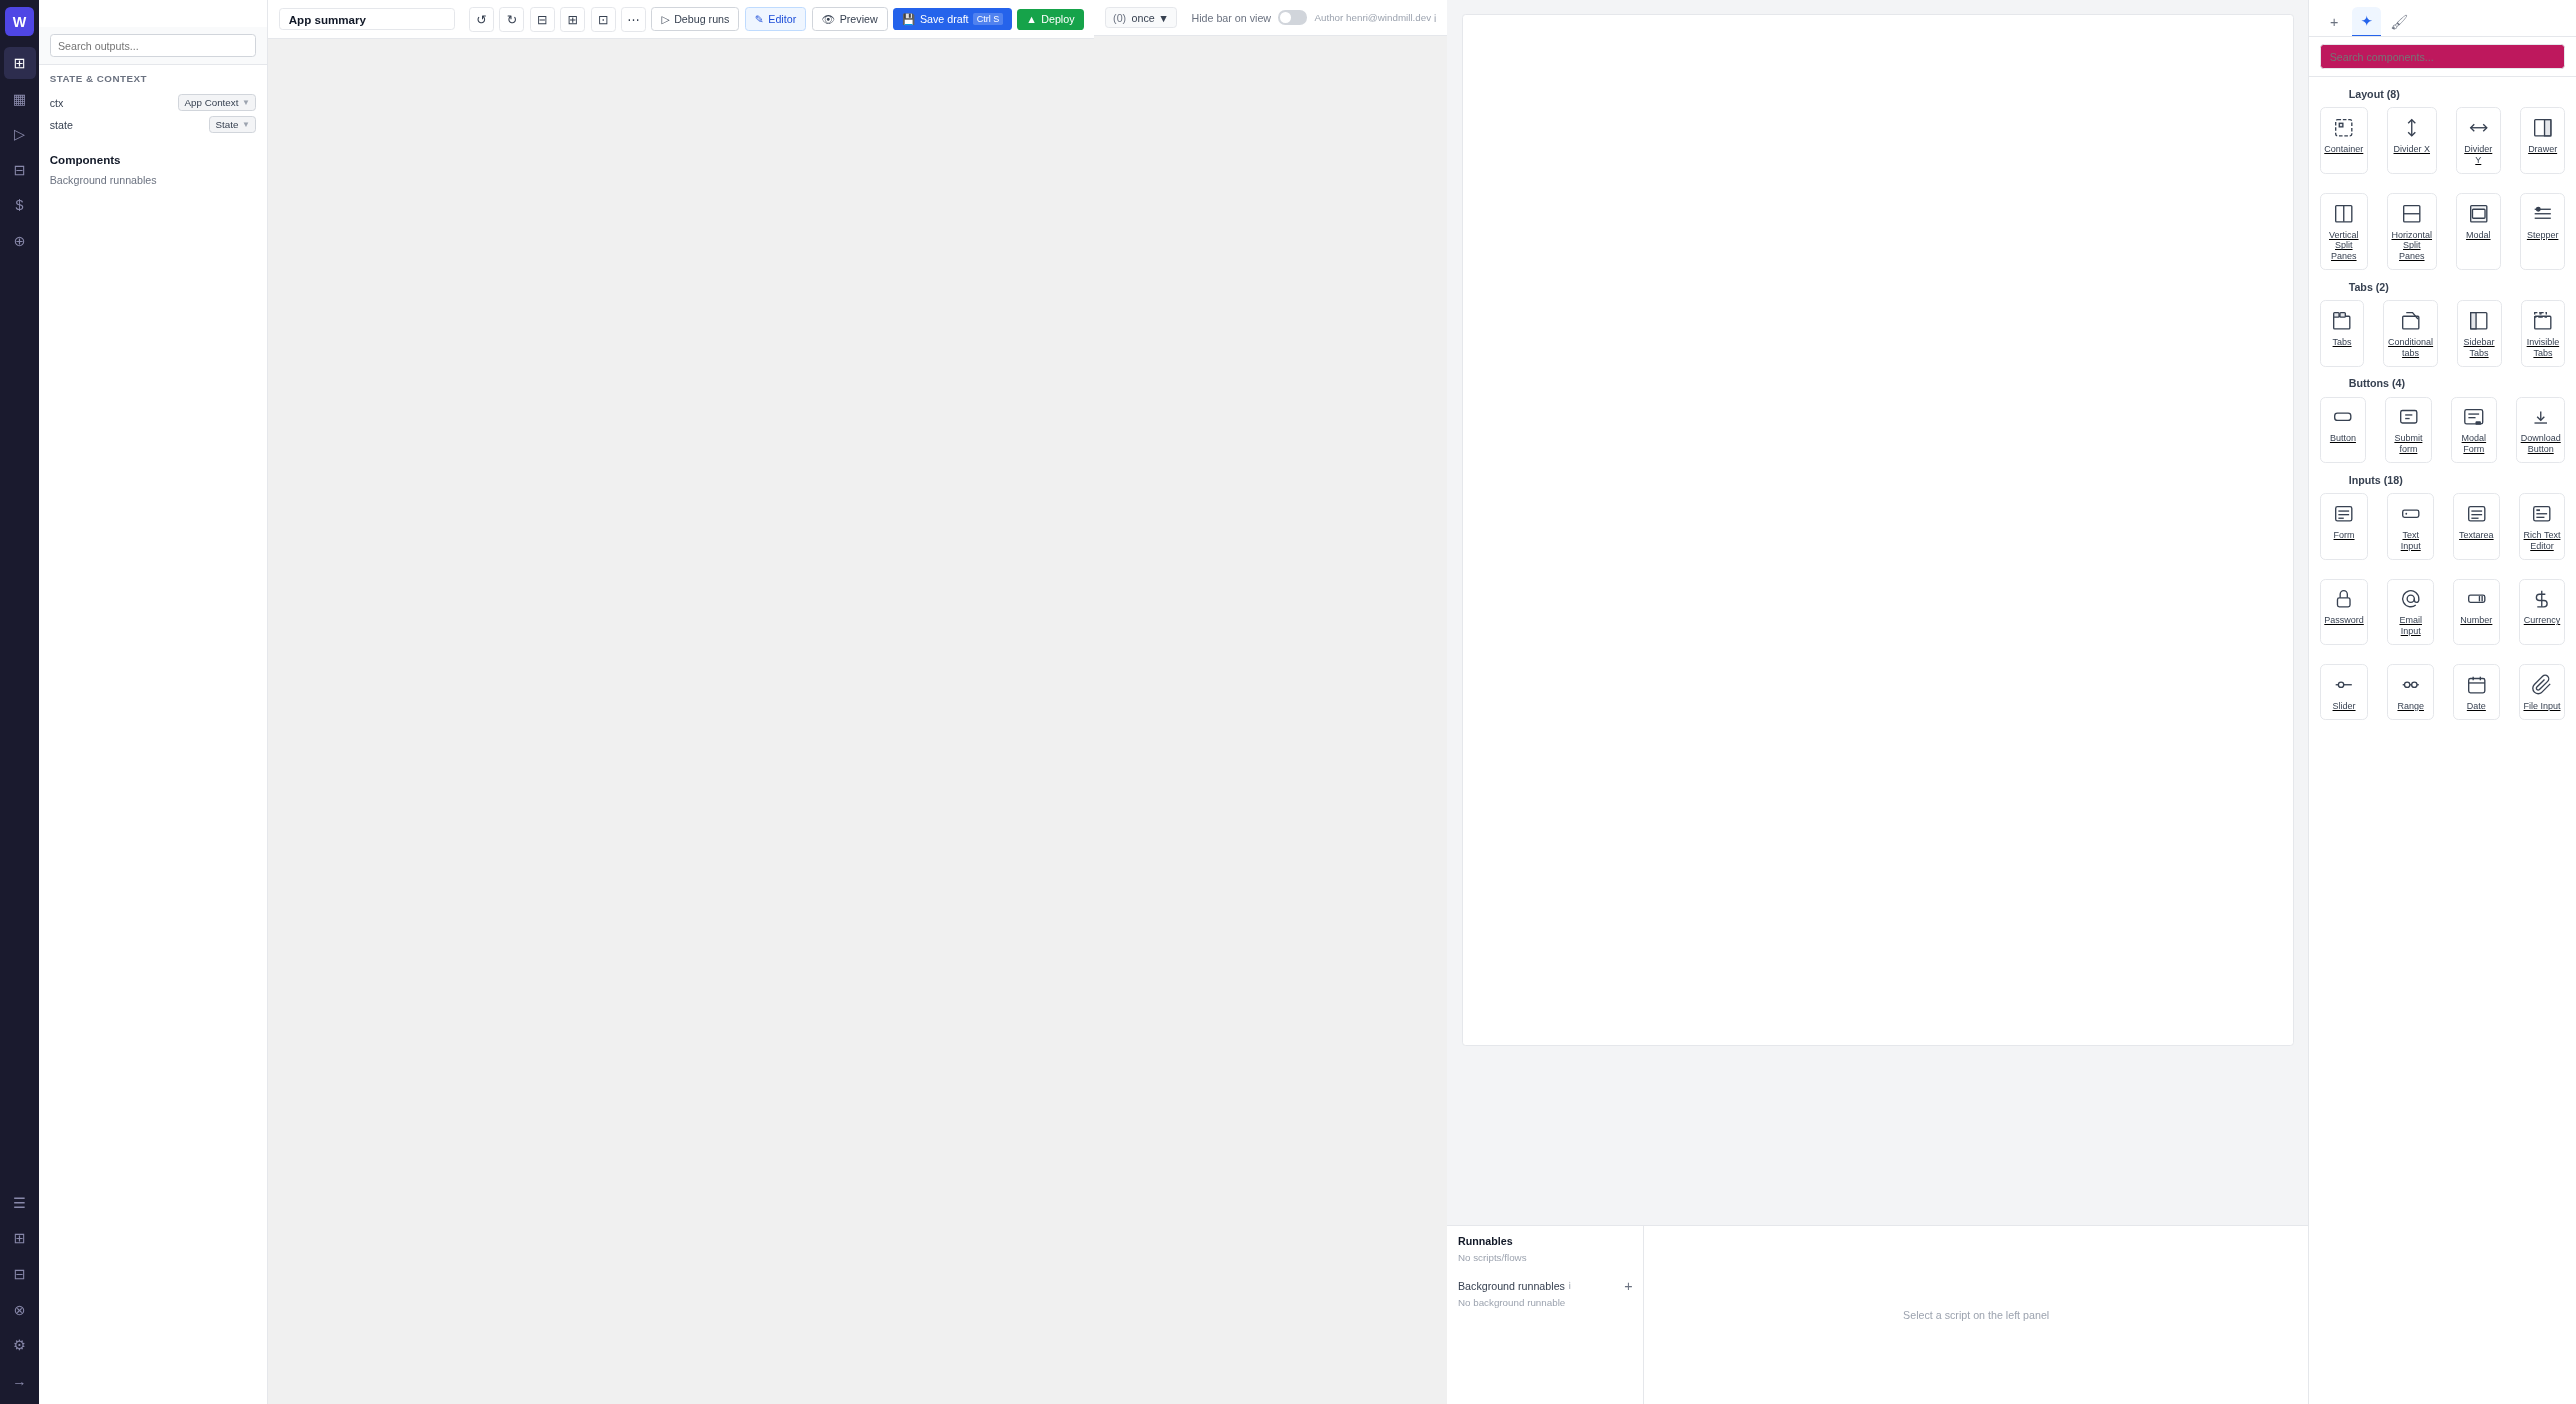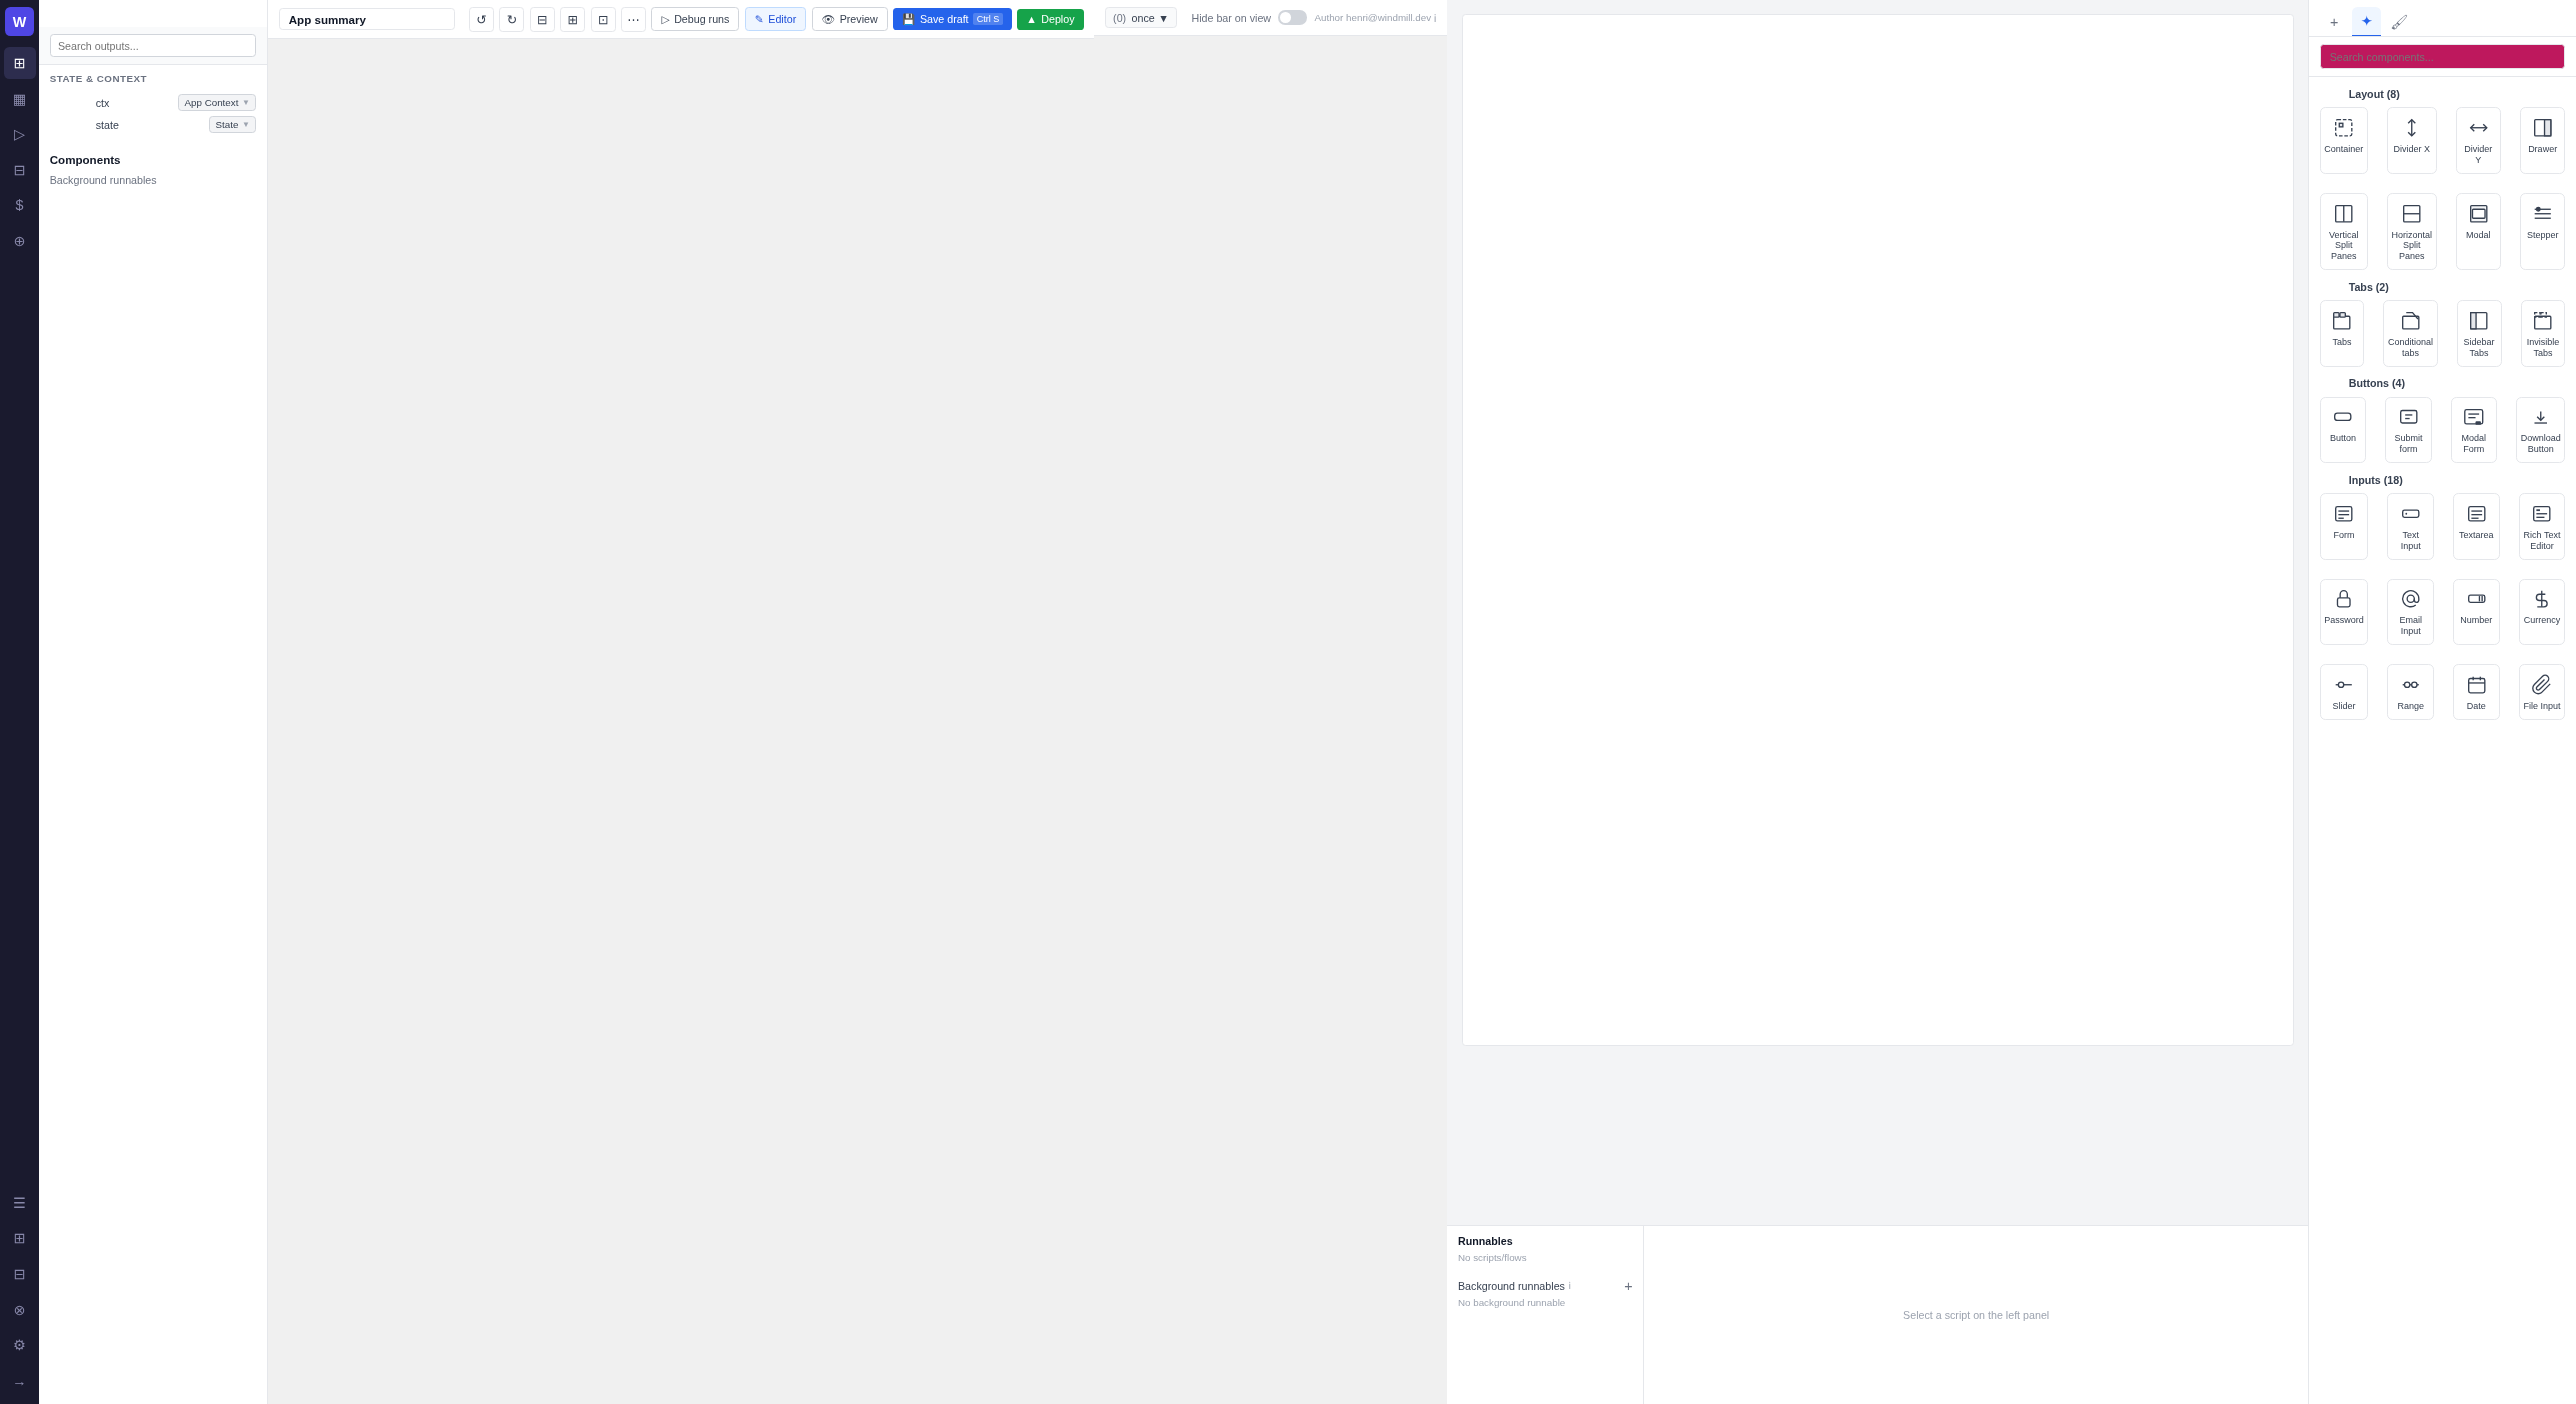--- a/index.html
+++ b/index.html
@@ -71,21 +71,20 @@
     .section-title {
       padding: 7.2px 10.7px 3.6px;
       font-size: 9.8px;
       font-weight: 600;
       color: #6b7280;
       text-transform: uppercase;
       letter-spacing: 0.05em;
     }
     .state-context-section {
       padding: 7.2px 10.7px;
-      margin-left: 46px;
     }
     .state-row {
       display: flex;
       align-items: center;
       justify-content: space-between;
       margin-bottom: 5.4px;
     }
     .state-row label {
       font-size: 10.7px;
       color: #374151;
@@ -343,20 +342,21 @@
       color: #374151;
       margin-bottom: 7.2px;
       margin-top: 3.6px;
       margin-left: 29px;
     }
     .comp-grid {
       display: grid;
       grid-template-columns: repeat(4, 1fr);
       gap: 19px;
       margin-bottom: 10.7px;
+      text-decoration: underline;
     }
     .comp-item {
       display: flex;
       flex-direction: column;
       align-items: center;
       gap: 3.6px;
       padding: 7.2px 3.6px;
       border: 0.9px solid #e5e7eb;
       border-radius: 5.4px;
       cursor: pointer;

